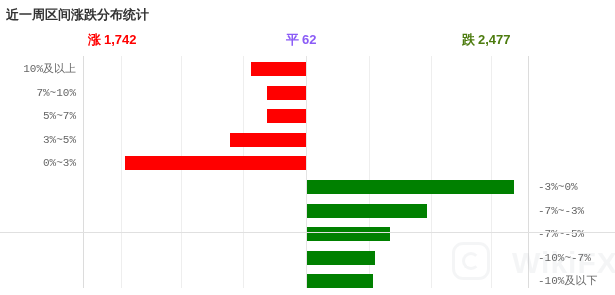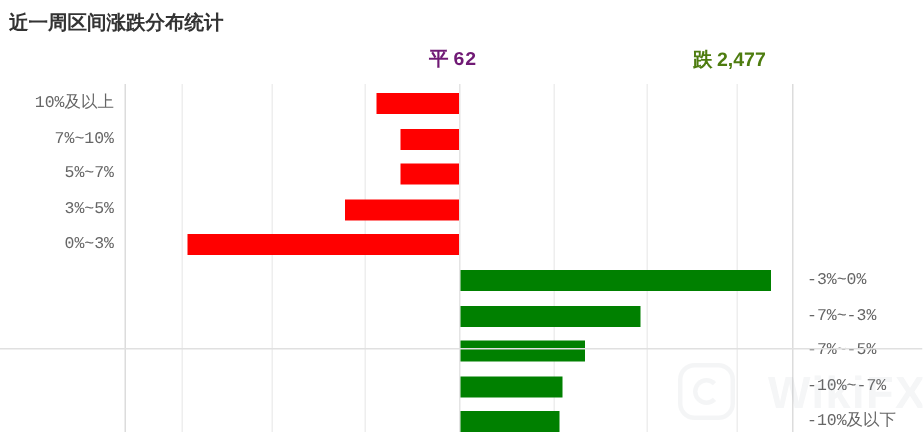--- a/index.html
+++ b/index.html
@@ -46,21 +46,21 @@
     position: absolute;
     font-size: 13px;
     font-weight: 700;
     white-space: nowrap;
     line-height: 20px;
   }
   .summary-item .s-label { font-weight: 700; }
   .summary-item .s-value { font-weight: 700; margin-left: 3px; }
 
   .sum-up   { left: 88px;  color: #FF0000; }
-  .sum-flat { left: 286px; color: #701a75; font-family: Liberation Mono, monospace; }
+  .sum-flat { left: 286px; color: #8b5cf6; }
   .sum-down { left: 462px; color: #4d7c0f; }
 
   
   .plot {
     position: absolute;
     left: 83px;
     top: 56px;
     width: 446px;
     height: 232px;
   }
@@ -171,20 +171,23 @@
   }
 </style>
 </head>
 <body>
 
 <div id="chart-root">
 
   <div class="chart-title">近一周区间涨跌分布统计</div>
 
   <div class="summary">
+    <div class="summary-item sum-up">
+      <span class="s-label">涨</span><span class="s-value">1,742</span>
+    </div>
     <div class="summary-item sum-flat">
       <span class="s-label">平</span><span class="s-value">62</span>
     </div>
     <div class="summary-item sum-down">
       <span class="s-label">跌</span><span class="s-value">2,477</span>
     </div>
   </div>
 
   <div class="plot" id="plot-area">
     <div class="plot-border-left"></div>

